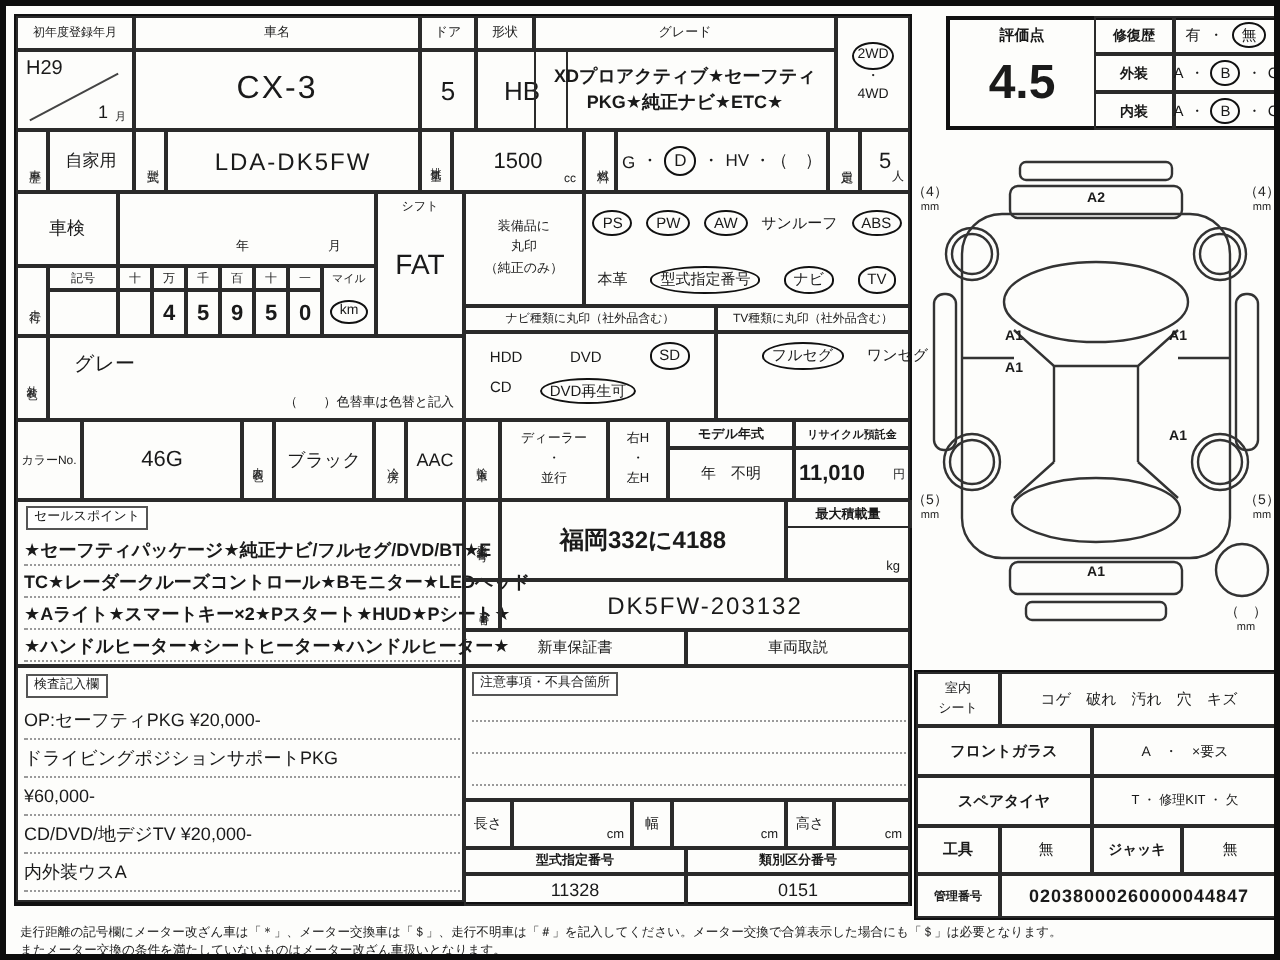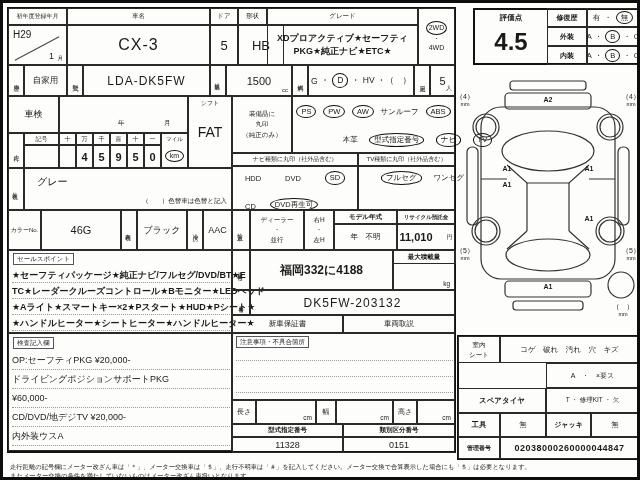--- a/index.html
+++ b/index.html
@@ -144,36 +144,36 @@
     <span>（純正のみ）</span>
   </div>
   <div class="abs b" style="left:289px;top:93px;width:163px;height:57px;font-size:7.5px;text-align:right;">
     <div class="sa abs" style="left:0;top:0;width:100%;height:29px;">
       <span class="circ circ2">PS</span>
       <span class="circ">PW</span>
       <span class="circ">AW</span>
       <span>サンルーフ</span>
       <span class="circ">ABS</span>
     </div>
-    <div class="sa abs" style="left:0;top:29px;width:100%;height:28px;margin-left:44px;">
+    <div class="sa abs" style="left:0;top:29px;width:100%;height:28px;">
       <span>本革</span>
       <span class="circ">型式指定番号</span>
       <span class="circ">ナビ</span>
       <span class="circ">TV</span>
     </div>
   </div>
 
   <div class="abs b c" style="left:229px;top:150px;width:126px;height:13px;font-size:6px;">ナビ種類に丸印（社外品含む）</div>
   <div class="abs b" style="left:229px;top:163px;width:126px;height:44px;font-size:7.5px;">
     <div class="sa abs" style="left:0;top:0;width:100%;height:22px;">
       <span>HDD</span>
       <span>DVD</span>
       <span class="circ">SD</span>
     </div>
-    <div class="abs" style="left:0;top:22px;width:100%;height:22px;display:flex;align-items:flex-end;gap:14px;padding-left:12px;box-sizing:border-box;">
+    <div class="abs" style="left:0;top:22px;width:100%;height:22px;display:flex;align-items:flex-start;gap:14px;padding-left:12px;box-sizing:border-box;">
       <span>CD</span>
       <span class="circ">DVD再生可</span>
     </div>
   </div>
   <div class="abs b c" style="left:355px;top:150px;width:97px;height:13px;font-size:6px;">TV種類に丸印（社外品含む）</div>
   <div class="abs b" style="left:355px;top:163px;width:97px;height:44px;font-size:7.5px;">
     <div class="sa abs" style="left:16px;top:0;width:100%;height:22px;text-align:right;">
       <span class="circ">フルセグ</span>
       <span>ワンセグ</span>
     </div>
@@ -304,20 +304,21 @@
     <div class="dlabel" style="left:80px;top:204px;width:26px;">A1</div>
     <div class="tire" style="left:156px;top:224px;width:24px;"><span>（　）</span><span class="mm">mm</span></div>
   </div>
 
   <div class="abs b2" style="left:454px;top:332px;width:183px;height:125px;"></div>
   <div class="abs b col" style="left:455px;top:333px;width:42px;height:27px;font-size:6.5px;line-height:1.4;">
     <span>室内</span>
     <span>シート</span>
   </div>
   <div class="abs b c" style="left:497px;top:333px;width:139px;height:27px;font-size:7.5px;">コゲ　破れ　汚れ　穴　キズ</div>
+  <div class="abs b c" style="left:455px;top:360px;width:88px;height:25px;font-size:7.5px;font-weight:bold;">フロントガラス</div>
   <div class="abs b c" style="left:543px;top:360px;width:93px;height:25px;font-size:7px;">A　・　×要ス</div>
   <div class="abs b c" style="left:455px;top:385px;width:88px;height:25px;font-size:7.5px;font-weight:bold;">スペアタイヤ</div>
   <div class="abs b c" style="left:543px;top:385px;width:93px;height:25px;font-size:6.5px;">T ・ 修理KIT ・ 欠</div>
   <div class="abs b c" style="left:455px;top:410px;width:42px;height:24px;font-size:7.5px;font-weight:bold;">工具</div>
   <div class="abs b c" style="left:497px;top:410px;width:46px;height:24px;font-size:7.5px;">無</div>
   <div class="abs b c" style="left:543px;top:410px;width:45px;height:24px;font-size:7px;font-weight:bold;">ジャッキ</div>
   <div class="abs b c" style="left:588px;top:410px;width:48px;height:24px;font-size:7.5px;">無</div>
   <div class="abs b c" style="left:455px;top:434px;width:42px;height:22px;font-size:6px;font-weight:bold;">管理番号</div>
   <div class="abs b c" style="left:497px;top:434px;width:139px;height:22px;font-size:9px;font-weight:bold;letter-spacing:0.5px;">02038000260000044847</div>
 

